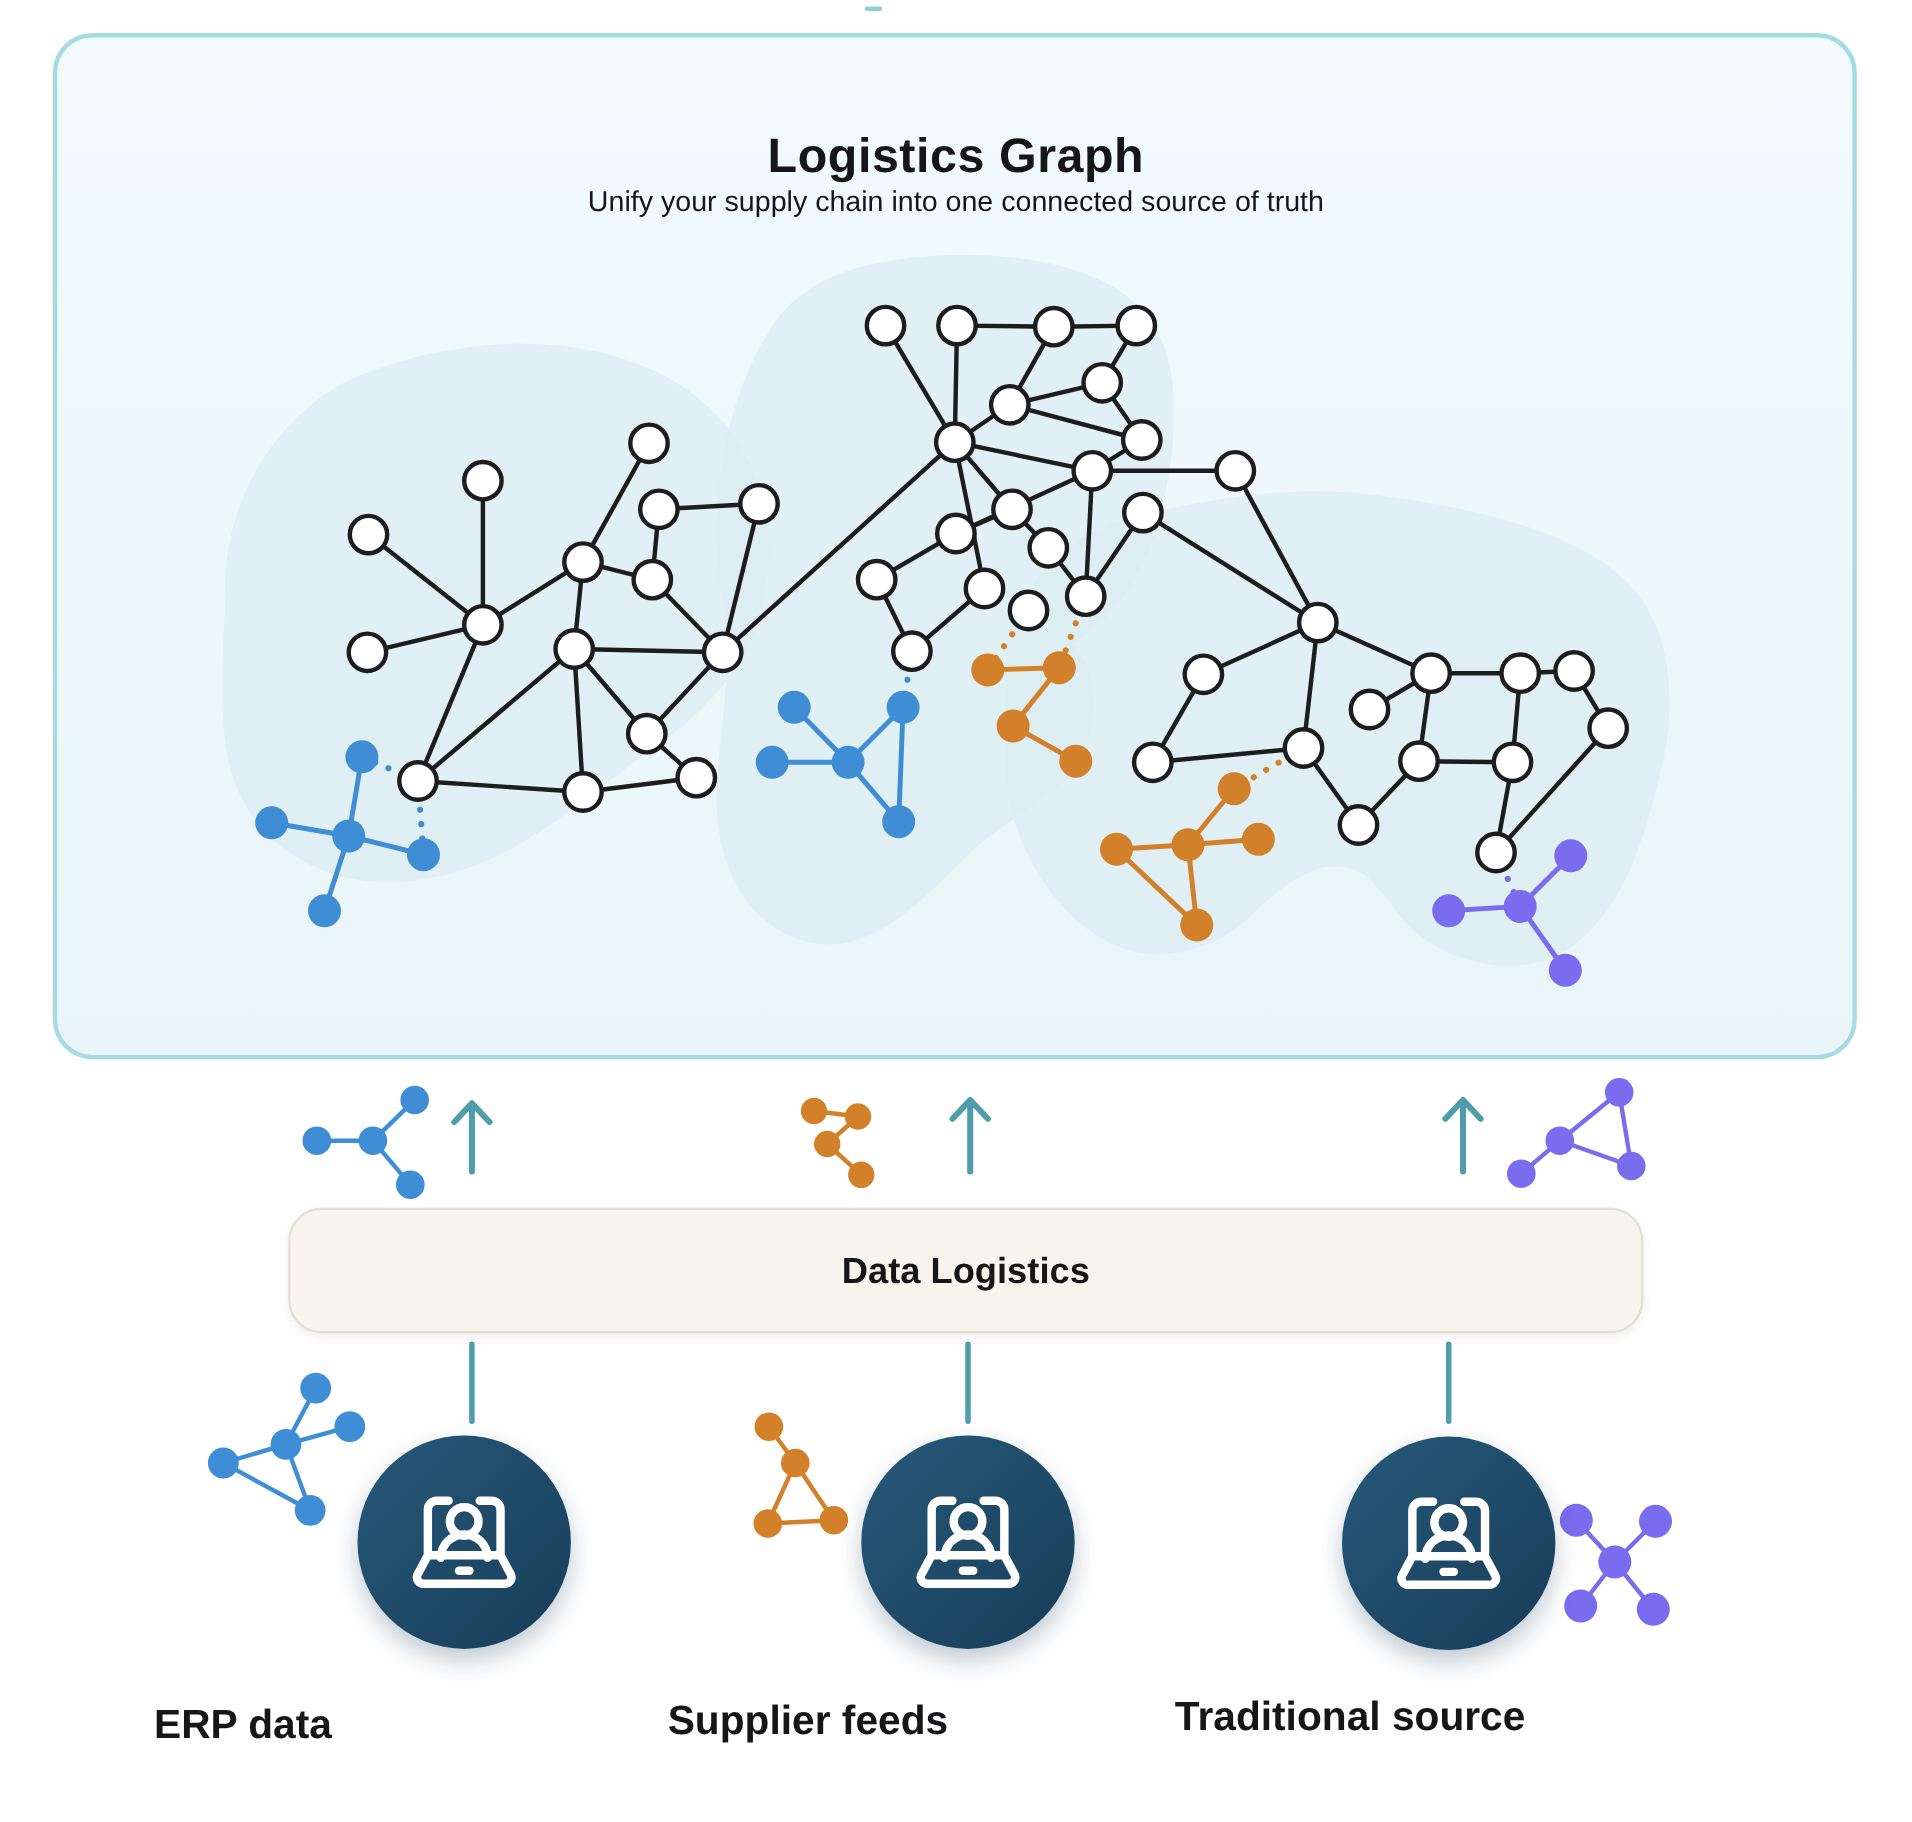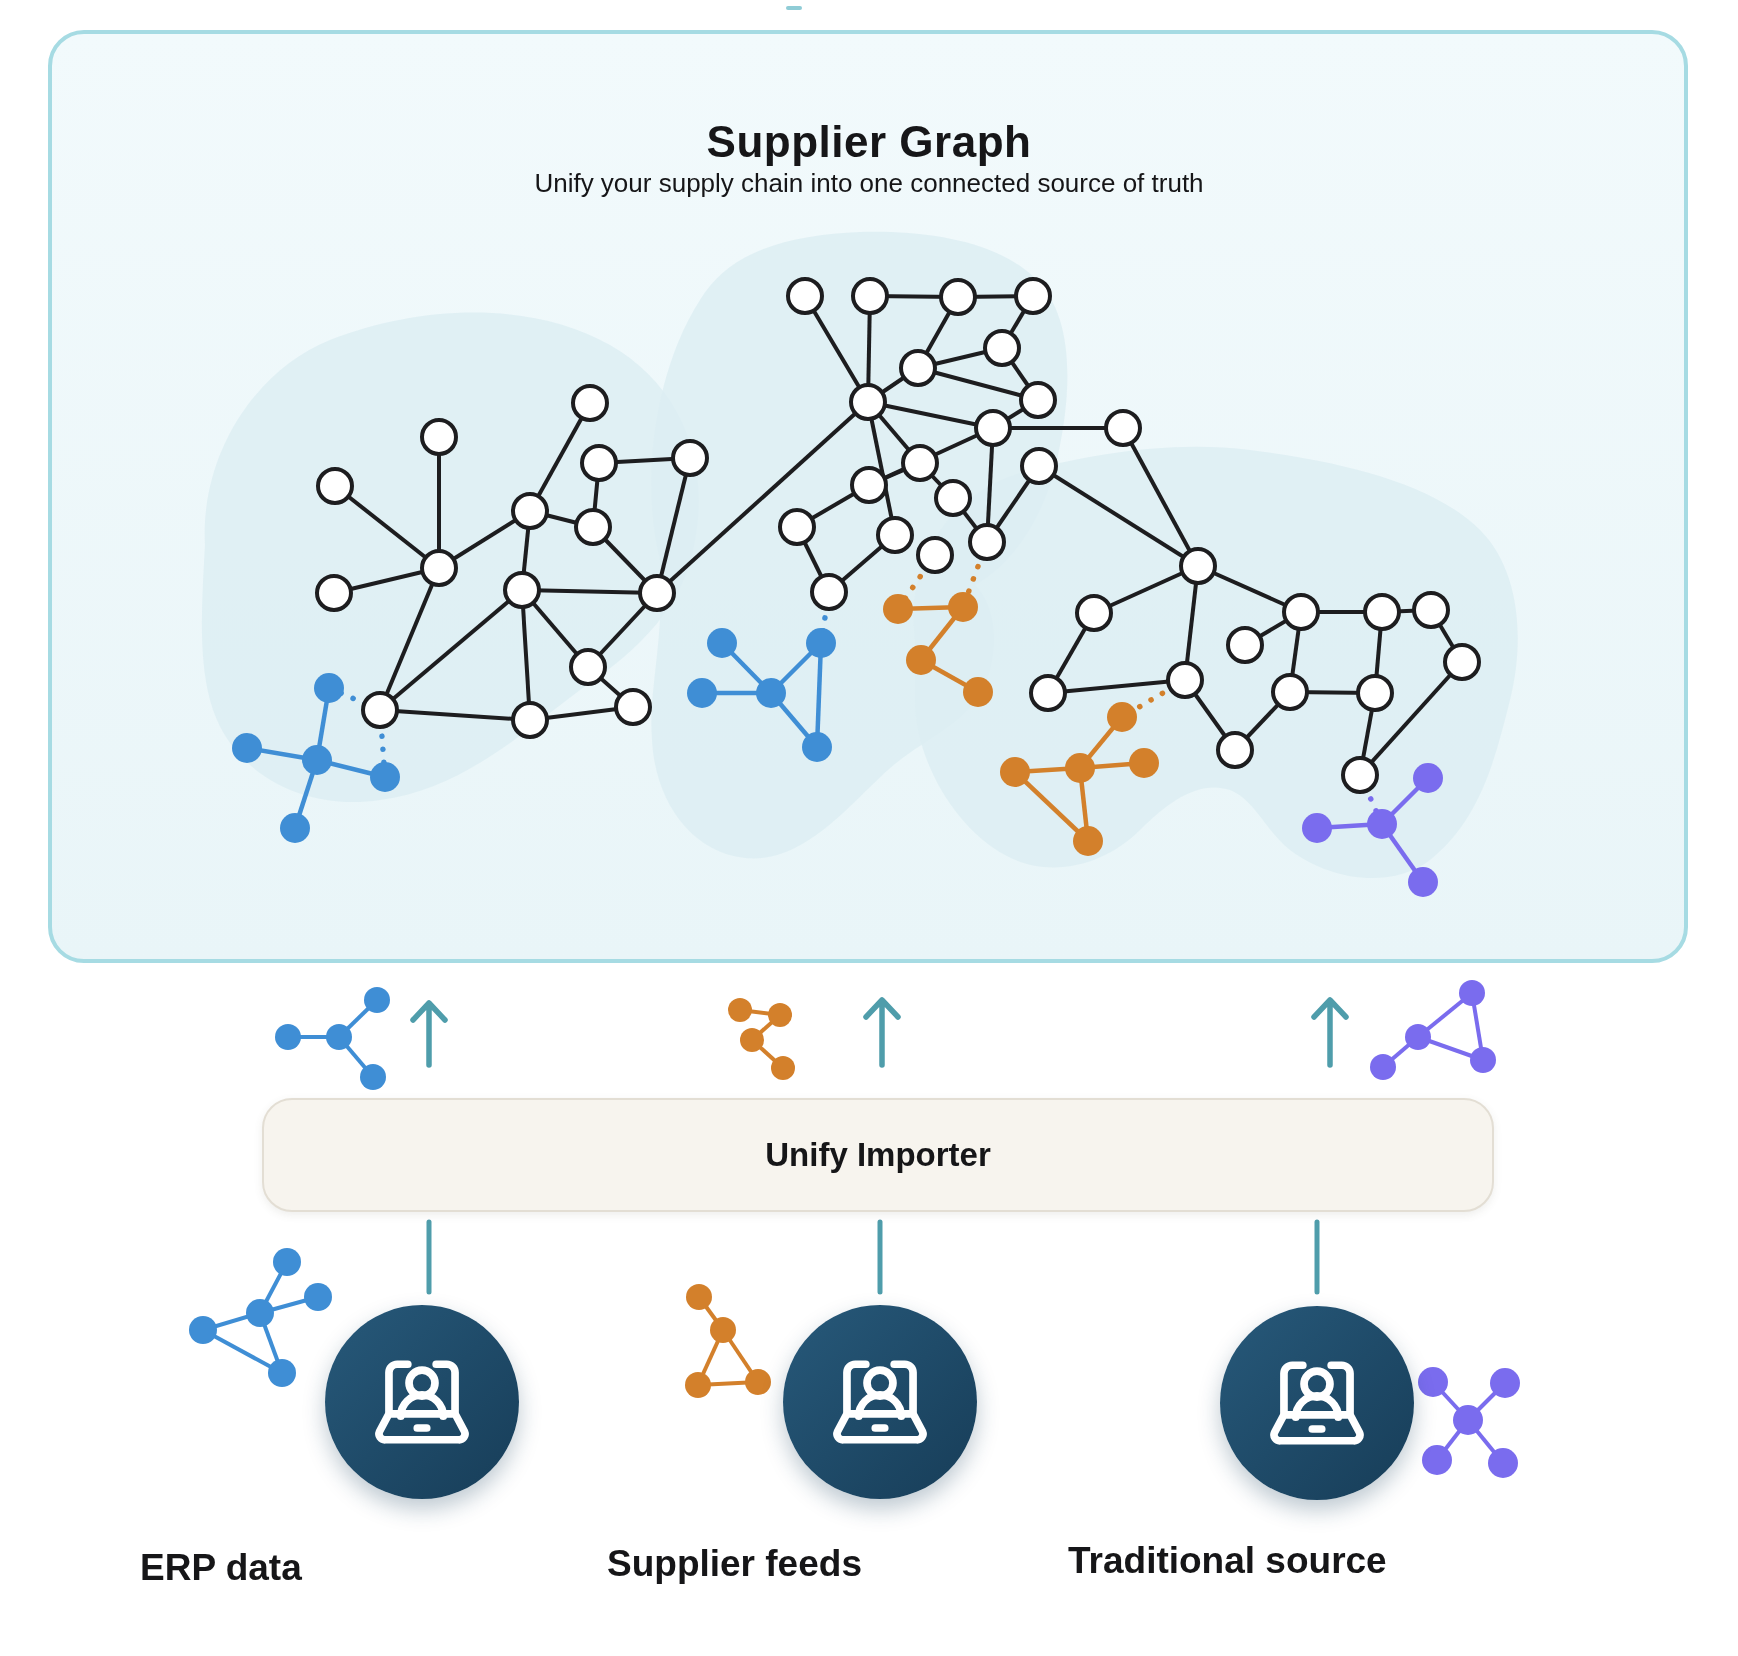--- a/index.html
+++ b/index.html
@@ -31,21 +31,21 @@
 </style>
 </head>
 <body>
 
 <div class="canvas">
 
   <div class="top-dash"></div>
 
   <section class="graph-panel"></section>
 
-  <h1 class="panel-title">Supplier Graph</h1>
+  <h1 class="panel-title">Logistics Graph</h1>
   <p class="panel-subtitle">Unify your supply chain into one connected source of truth</p>
 
   <svg id="scene" viewBox="0 0 1738 1656">
       <g>
         <path d="M 205,545 C 200,455 255,370 330,340 C 420,305 530,300 610,345 C 680,385 710,460 695,540 C 685,605 640,650 580,690 C 520,735 460,790 380,800 C 300,812 228,770 210,700 C 198,655 202,600 205,545 Z" fill="#dcedf2" opacity="0.8"></path>
         <path d="M 660,560 C 640,480 655,370 700,300 C 730,250 790,235 860,232 C 930,230 1010,242 1045,290 C 1075,330 1070,400 1058,455 C 1048,505 1020,560 975,585 C 990,600 1000,630 990,670 C 980,715 940,730 900,760 C 860,790 810,865 745,858 C 690,852 655,800 652,740 C 648,690 665,640 660,560 Z" fill="#dcedf2" opacity="0.8"></path>
         <path d="M 915,640 C 905,560 950,490 1030,470 C 1090,455 1170,440 1250,450 C 1330,460 1430,480 1480,530 C 1520,570 1525,640 1510,700 C 1495,760 1480,820 1430,860 C 1390,890 1330,880 1290,850 C 1265,830 1255,800 1230,790 C 1200,780 1170,800 1140,830 C 1105,865 1050,880 1005,855 C 955,828 915,760 915,700 Z" fill="#dcedf2" opacity="0.8"></path>
       </g>
       <g>
         <line x1="439" y1="437" x2="439" y2="568" stroke="#1d1d1f" stroke-width="4"></line>
@@ -282,21 +282,21 @@
         <path d="M 1314,1017 L 1330,1000 L 1346,1017 M 1330,1004 L 1330,1065" fill="none" stroke="#4f9dab" stroke-width="5.5" stroke-linecap="round" stroke-linejoin="round"></path>
       </g>
       <g>
         <line x1="429" y1="1222" x2="429" y2="1292" stroke="#4f9dab" stroke-width="5" stroke-linecap="round"></line>
         <line x1="880" y1="1222" x2="880" y2="1292" stroke="#4f9dab" stroke-width="5" stroke-linecap="round"></line>
         <line x1="1317" y1="1222" x2="1317" y2="1292" stroke="#4f9dab" stroke-width="5" stroke-linecap="round"></line>
       </g>
     </svg>
 
   <div class="importer-bar">
-    <span class="importer-label">Unify Importer</span>
+    <span class="importer-label">Data Logistics</span>
   </div>
 
   <div class="source-circle" style="left:325px;top:1305px;">
     <svg viewBox="0 0 100 100">
       <circle class="icon-stroke" cx="50" cy="34" r="11"></circle>
       <path class="icon-stroke" d="M32,62 a18,18 0 0 1 36,0"></path>
       <path class="icon-stroke" d="M38,18 h-9 a7,7 0 0 0 -7,7 v33"></path>
       <path class="icon-stroke" d="M62,18 h9 a7,7 0 0 1 7,7 v33"></path>
       <path class="icon-stroke" d="M22,60 h56 l8,15 a5,5 0 0 1 -5,7 h-62 a5,5 0 0 1 -5,-7 z"></path>
       <path class="icon-stroke" d="M46,72 h8"></path>

